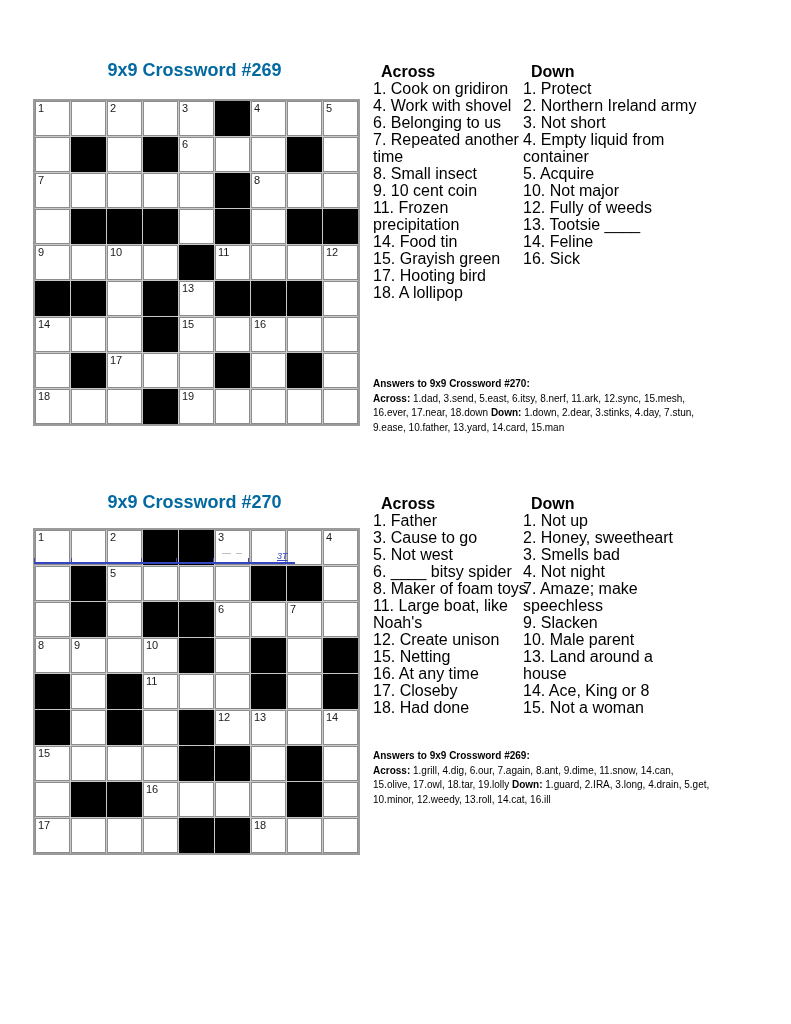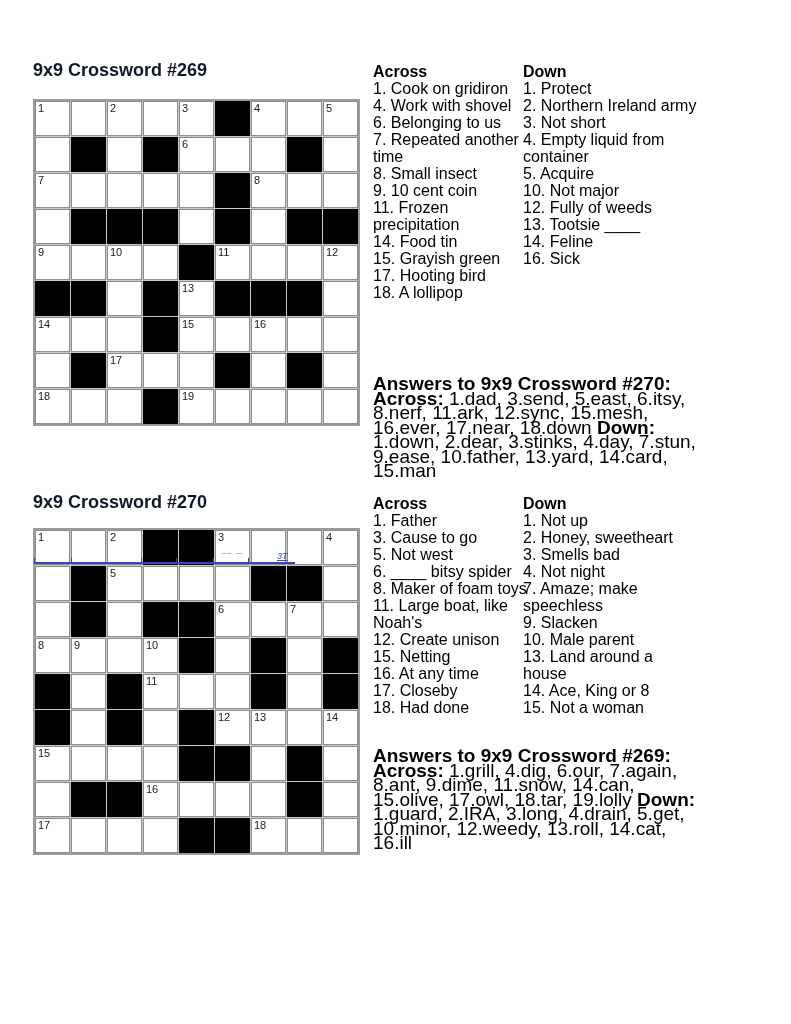--- a/index.html
+++ b/index.html
@@ -3,22 +3,22 @@
 <meta charset="utf-8">
 <style>
   html,body { margin:0; padding:0; }
   body {
     width:791px; height:1024px; position:relative; background:#ffffff;
     font-family:"Liberation Sans", sans-serif; color:#000;
     overflow:hidden;
   }
 
   .puzzle-title {
-    position:absolute; left:33px; width:323px; text-align:left;
-    font-size:18px; font-weight:bold; color:#0f172a;
+    position:absolute; left:33px; width:323px; text-align:center;
+    font-size:18px; font-weight:bold; color:#0369a1;
   }
   #title-0 { top:60px; }
   #title-1 { top:492px; }
 
   .grid {
     position:absolute; left:33px;
     display:grid; grid-template-columns:repeat(9,35px); grid-auto-rows:35px;
     gap:1px; background:#c9c9c9; border:2px solid #9b9b9b;
   }
   #grid-0 { top:99px; }
@@ -27,28 +27,28 @@
     background:#ffffff; border:1px solid #8c8c8c; box-sizing:border-box;
     position:relative;
   }
   .cell.black { background:#000000; border-color:#000000; }
   .cell-number {
     position:absolute; top:0; left:2px;
     font-size:11px; line-height:12px; color:#1a1a1a;
   }
 
   .clue-col { position:absolute; font-size:16px; line-height:17px; }
-  .clue-header { font-weight:bold; }
+  .clue-header { font-weight:bold;margin-left:8px; }
   #clues-0-across { left:373px; top:63px;  width:161px; }
   #clues-0-down   { left:523px; top:63px;  width:176px; }
   #clues-1-across { left:373px; top:495px; width:161px; }
   #clues-1-down   { left:523px; top:495px; width:176px; }
   .clue { margin:0; }
 
-  .answers { position:absolute; left:373px; width:337px; font-size:19px; line-height:14.5px; }
+  .answers { position:absolute; left:373px; width:337px; font-size:10px; line-height:14.5px; }
   #answers-0 { top:377px; }
   #answers-1 { top:749px; }
   .answers-title { font-weight:bold; }
   .answers-text b { font-weight:bold;margin-top:40px; }
 
   
   .anno-line { position:absolute; left:34px; top:562px; width:261px; height:2px; }
   .anno-tick { position:absolute; top:-4px; width:1px; height:6px; }
   .anno-label {
     position:absolute; left:277px; top:552px; font-size:9px; line-height:9px;

